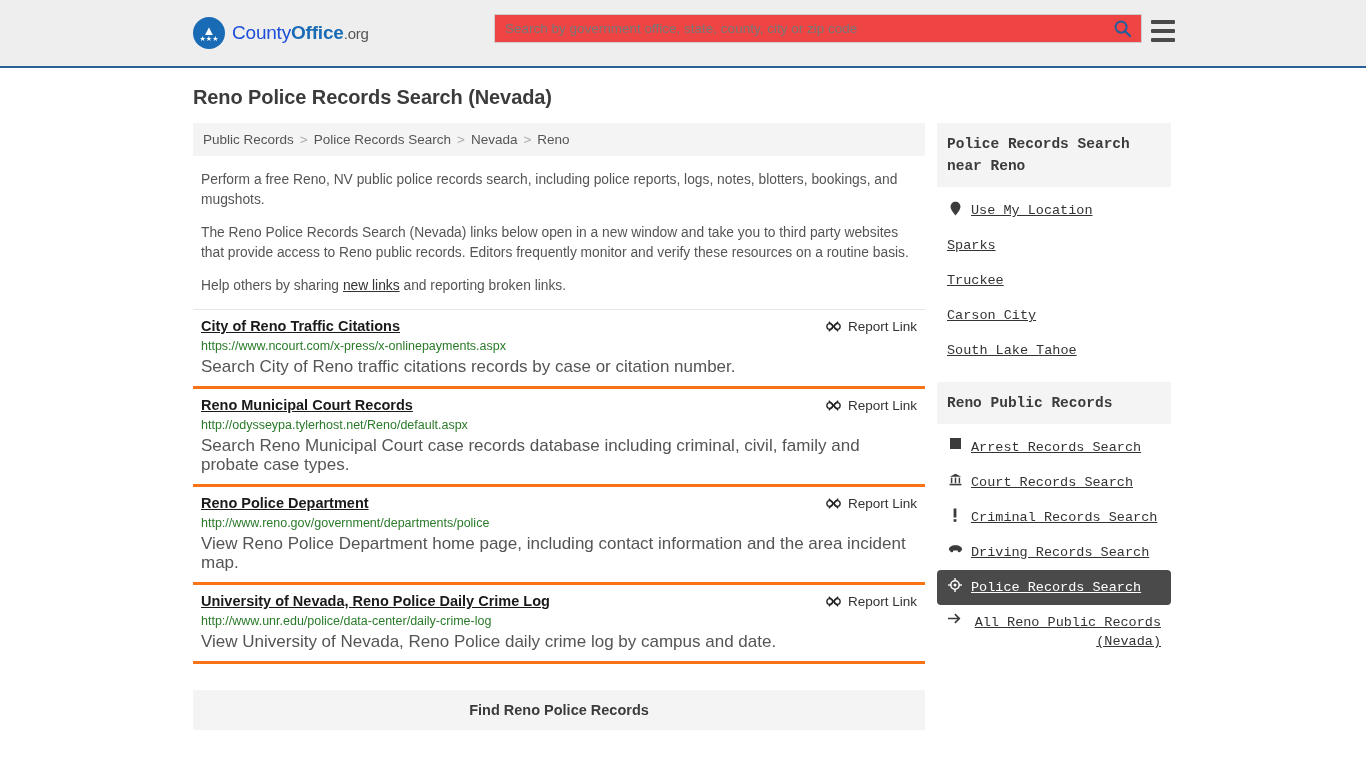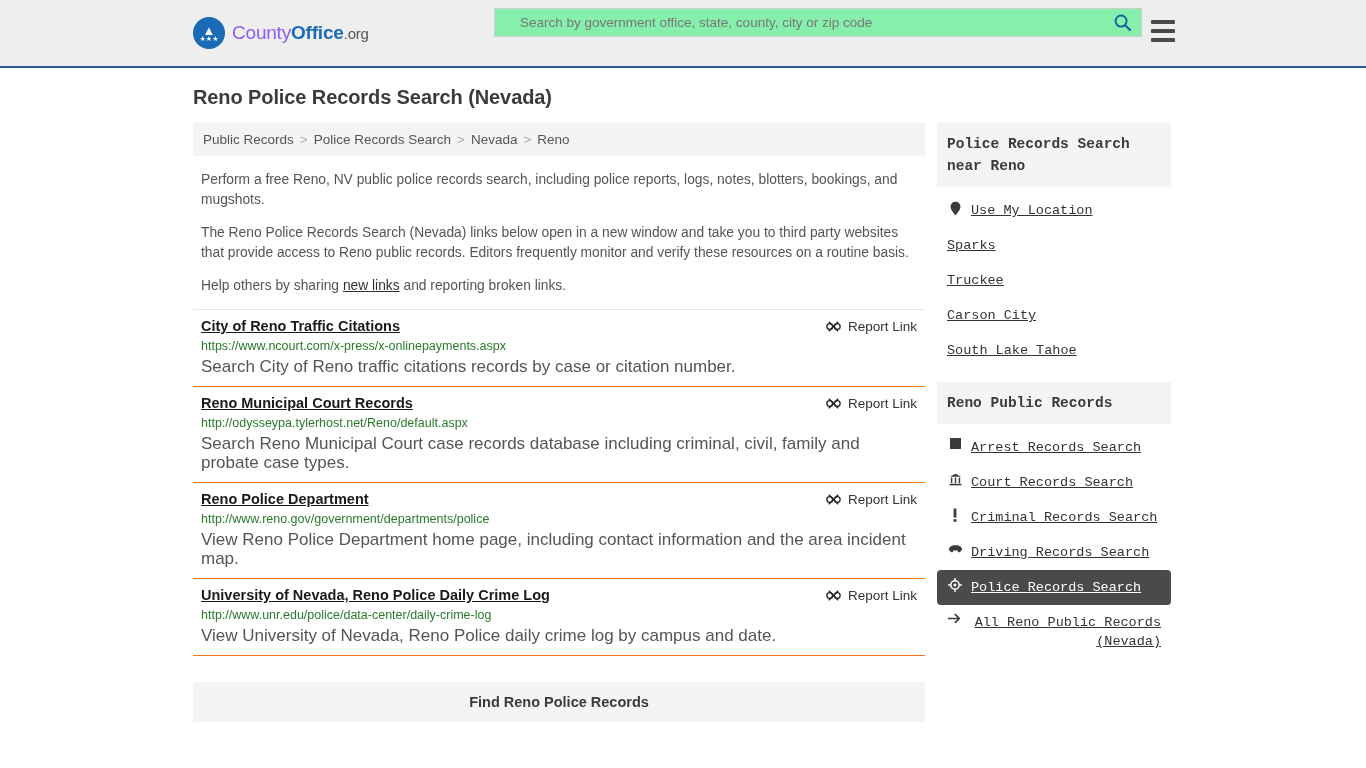--- a/index.html
+++ b/index.html
@@ -43,32 +43,31 @@
     color: #ffffff; font-size: 7px; letter-spacing: 0px;
     line-height: 8px;
   }
   .brand-text {
     font-size: 19px;
     color: #222222;
     letter-spacing: -0.2px;
     white-space: nowrap;
   }
   .brand-text .b-office { color: #1a6bb5; font-weight: bold; }
-  .brand-text .b-county { color: #8b5cf6; }
+  .brand-text .b-county { color: #1d4ed8; }
   .brand-text .b-org { color: #555555; font-size: 15px; }
 
   .search-wrap {
     position: absolute;
-    left: 494px; top: 8px;
+    left: 494px; top: 14px;
     width: 648px; height: 29px;
-    background: #86efac;
+    background: #ef4444;
     border: 1px solid #cfcfcf;
     display: flex;
     align-items: center;
-    padding-left: 15px;
   }
   .search-input {
     flex: 1;
     border: none; outline: none;
     height: 100%;
     padding: 0 10px;
     font-family: "Liberation Sans", sans-serif;
     font-size: 13.5px;
     color: #333333;
     background: transparent;
@@ -132,21 +131,21 @@
     color: #555555;
     margin-bottom: 13px;
     padding: 0 8px;
   }
   .intro a { color: #333333; text-decoration: underline; cursor: pointer; }
 
   
   .results { margin-top: 9px; }
   .result {
     padding: 8px 8px 10px 8px;
-    border-bottom: 1px solid #f97316;
+    border-bottom: 3px solid #f97316;
   }
   .result:first-child { border-top: 1px solid #e6e6e6; }
   .result-head {
     display: flex; align-items: flex-start; justify-content: space-between;
   }
   .result-title {
     font-size: 14.5px;
     font-weight: bold;
     color: #1a1a1a;
     text-decoration: underline;

